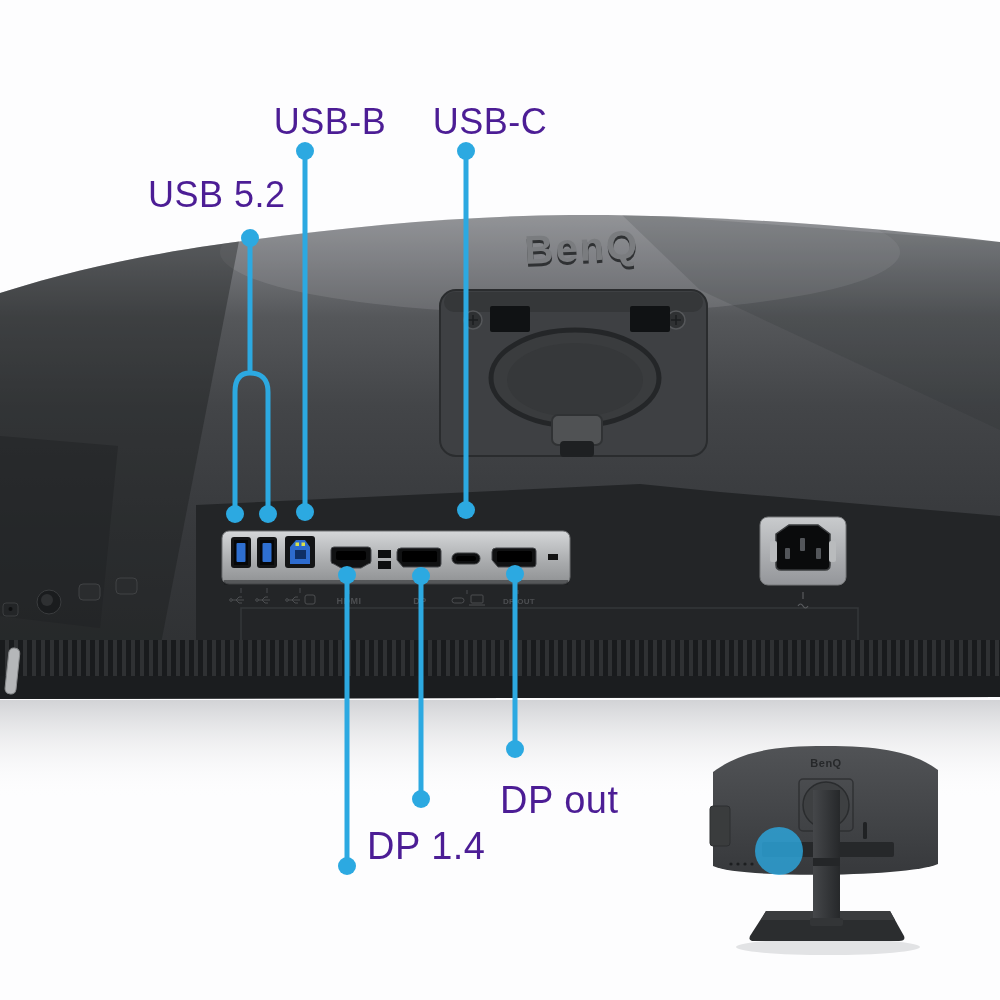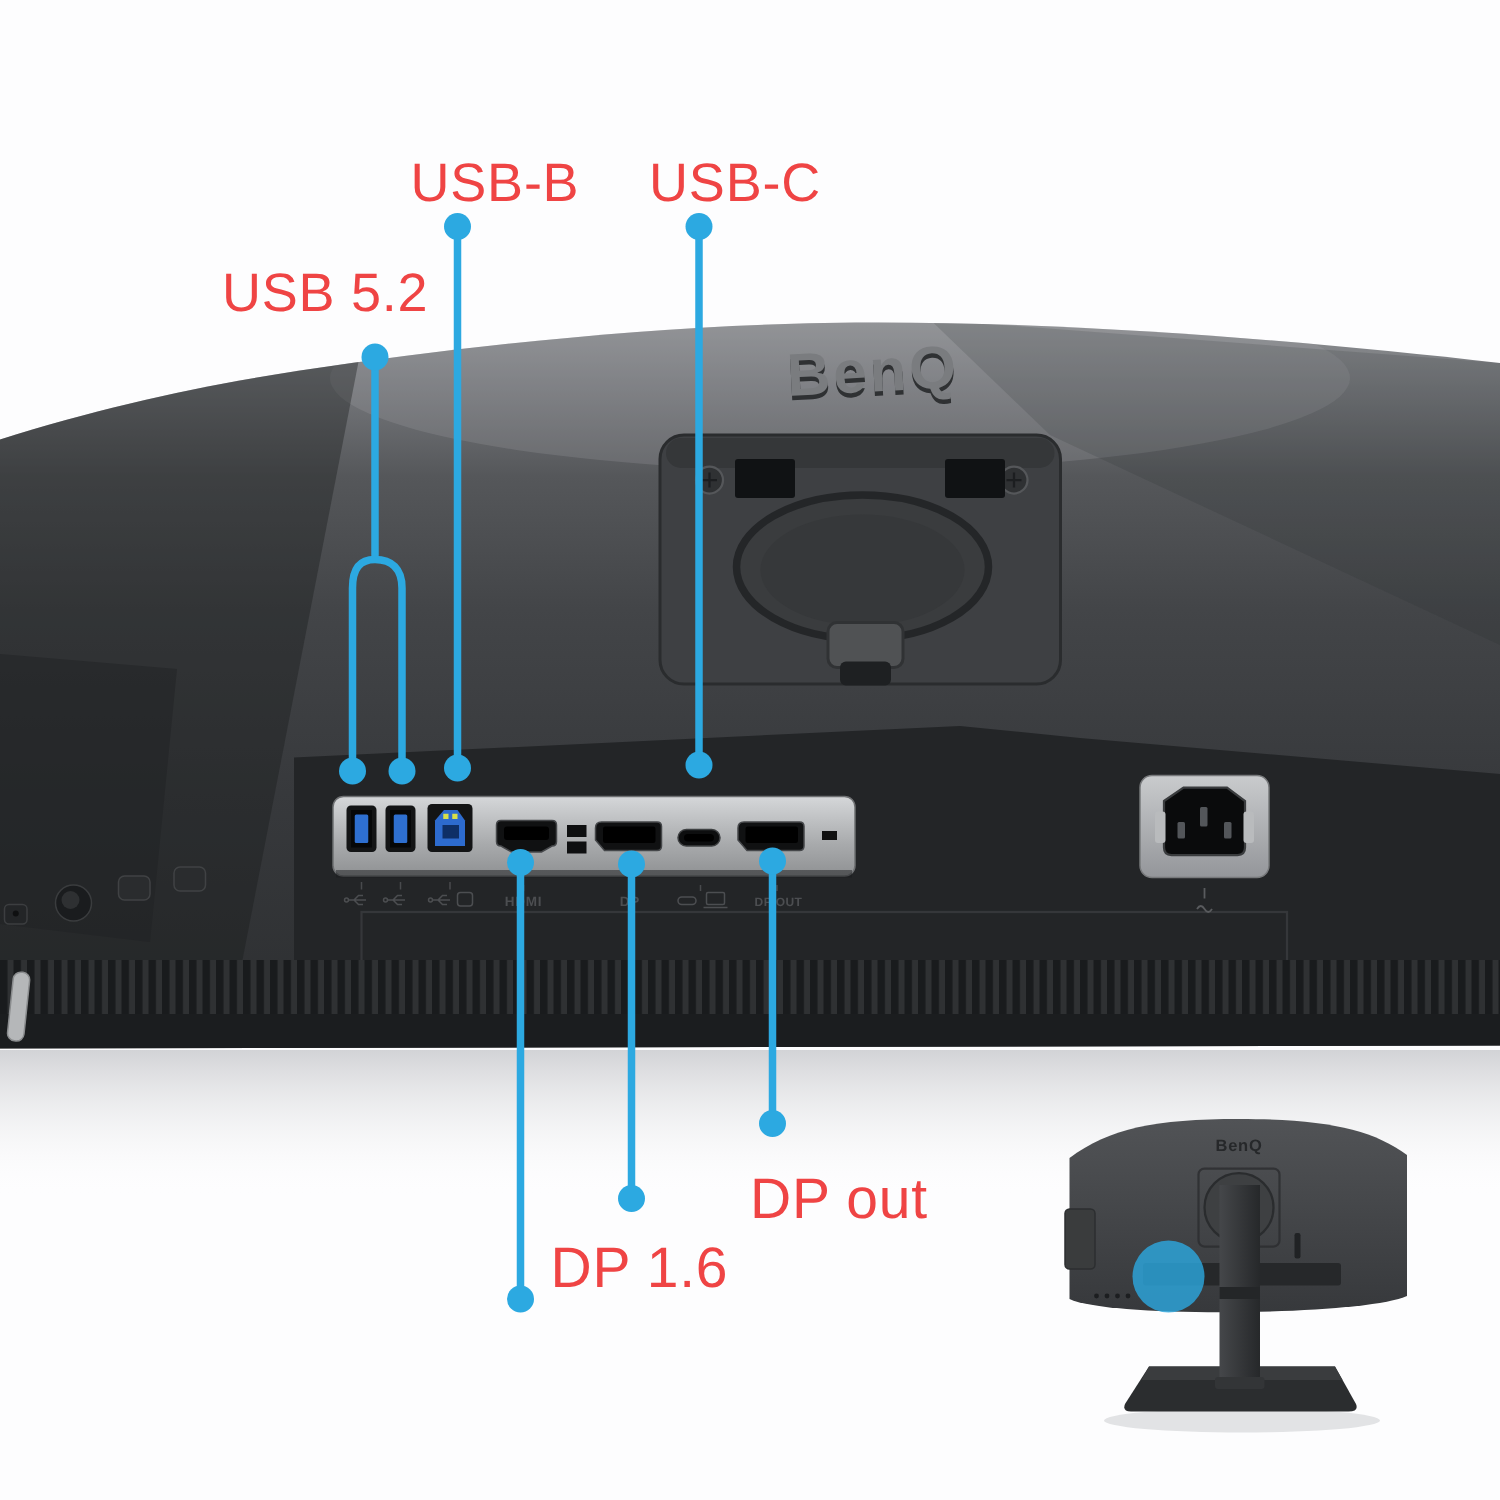--- a/index.html
+++ b/index.html
@@ -2,21 +2,21 @@
 <html><head>
 <meta charset="utf-8">
 <style>
   html,body{margin:0;padding:0;background:#fff;}
   .stage{
     position:relative;width:1000px;height:1000px;overflow:hidden;
     background:#fdfdfe;font-family:"Liberation Sans", sans-serif;
   }
   .scene-svg{position:absolute;left:0;top:0;}
   .callout-label{
-    position:absolute;color:#ef4444;white-space:nowrap;line-height:1;
+    position:absolute;color:#4c1d95;white-space:nowrap;line-height:1;
     letter-spacing:0.5px;
   }
   .lbl-top{font-size:36px;}
   .lbl-bottom{font-size:38px;}
   .centered{transform:translateX(-50%);}
 </style>
 </head>
 <body>
 
 <div class="stage">
@@ -259,15 +259,15 @@
     <circle cx="347" cy="866" r="9"></circle>
     <circle cx="421" cy="799" r="9"></circle>
     <circle cx="515" cy="749" r="9"></circle>
   </g>
 </svg>
 
 <div class="callout-label lbl-top" style="left:148px; top:177px;">USB 5.2</div>
 <div class="callout-label lbl-top centered" style="left:330px; top:104px;">USB-B</div>
 <div class="callout-label lbl-top centered" style="left:490px; top:104px;">USB-C</div>
 <div class="callout-label lbl-bottom" style="left:500px; top:781px;">DP out</div>
-<div class="callout-label lbl-bottom" style="left:367px; top:827px;">DP 1.6</div>
+<div class="callout-label lbl-bottom" style="left:367px; top:827px;">DP 1.4</div>
 
 </div>
 
 </body></html>

